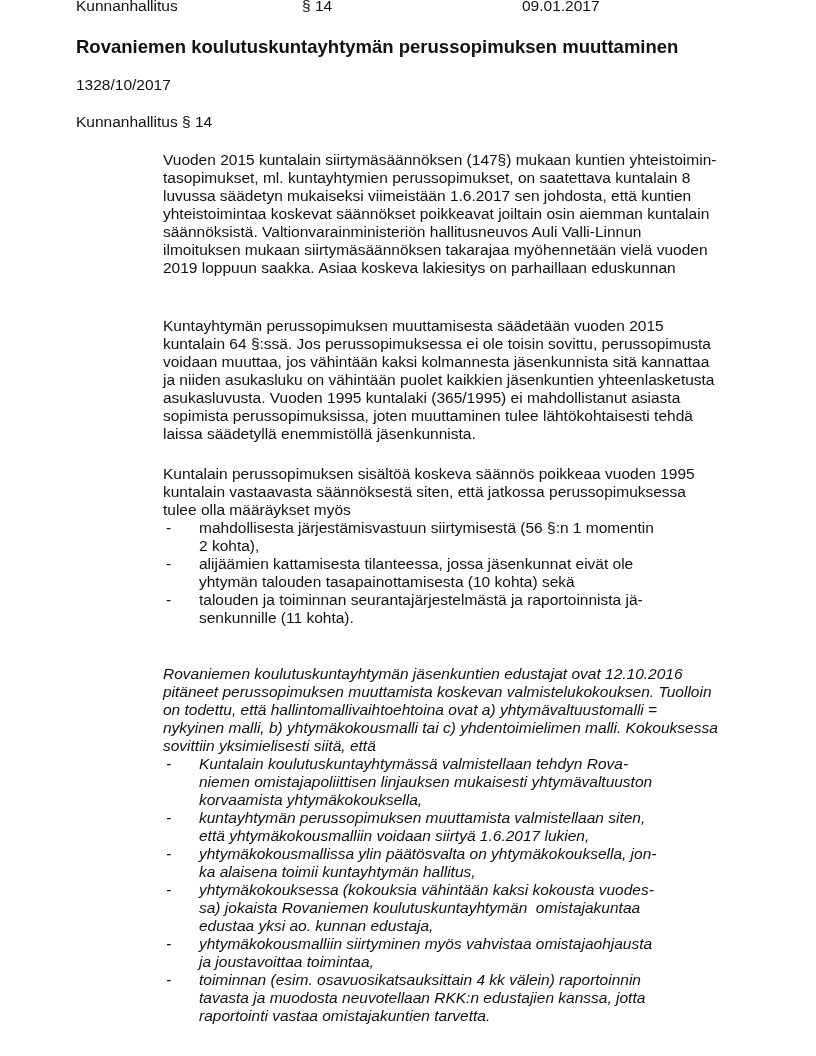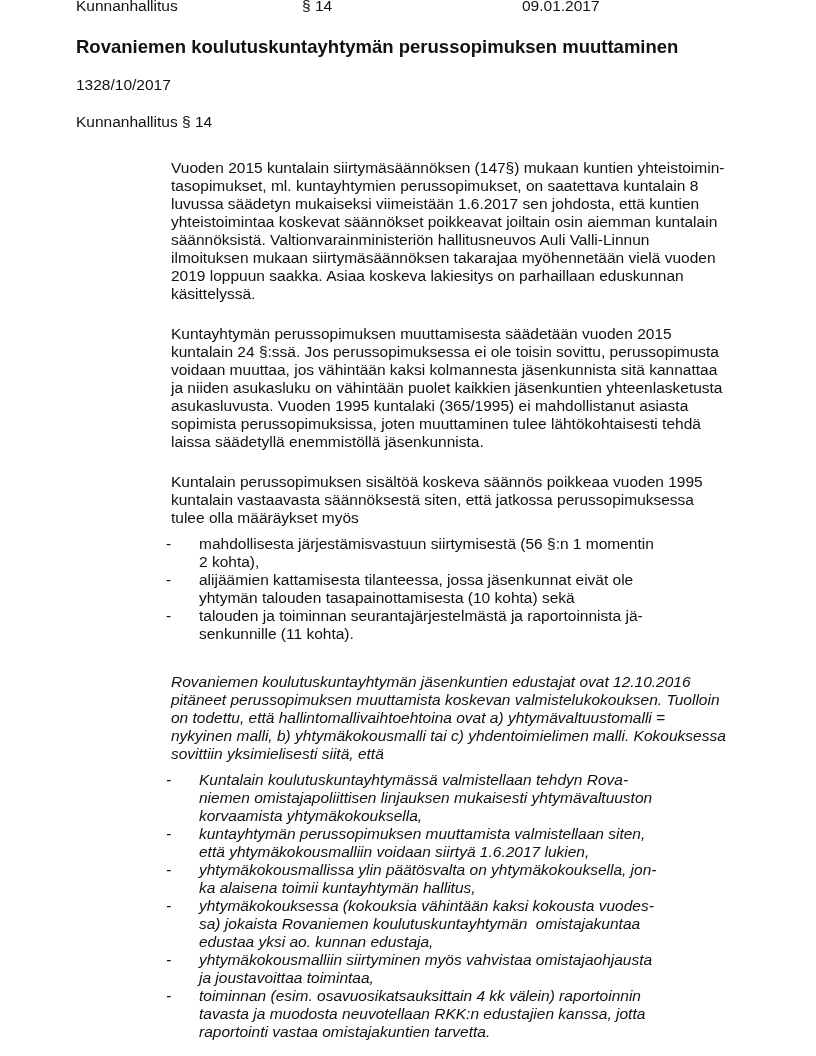--- a/index.html
+++ b/index.html
@@ -8,21 +8,21 @@
     font-family: "Liberation Sans", sans-serif; color: #111111;
   }
   .hdr { position: absolute; top: -3px; font-size: 15.5px; }
   #hdr-org { left: 76px; }
   #hdr-sec { left: 302px; }
   #hdr-date { left: 522px; }
   #title { position: absolute; left: 76px; top: 36px; font-size: 18.5px; font-weight: bold; margin: 0; }
   #docnum { position: absolute; left: 76px; top: 76px; font-size: 15.5px; }
   #section-ref { position: absolute; left: 76px; top: 113px; font-size: 15.5px; }
   .body { position: absolute; left: 163px; width: 600px; font-size: 15.5px; line-height: 18px; }
-  .body p { margin: 8px; }
+  .body p { margin: 0; }
   .line { display: block; white-space: pre; }
   .bullet { position: relative; padding-left: 36px; }
   .bullet .dash { position: absolute; left: 3px; top: 0; }
   #p1 { top: 151px; }
   #p2 { top: 317px; }
   #p3 { top: 465px; }
   #p4 { top: 665px; font-style: italic; }
 </style>
 </head>
 <body>
@@ -39,28 +39,27 @@
 
 <div id="p1" class="body">
   <p>
     <span class="line">Vuoden 2015 kuntalain siirtymäsäännöksen (147§) mukaan kuntien yhteistoimin-</span>
     <span class="line">tasopimukset, ml. kuntayhtymien perussopimukset, on saatettava kuntalain 8</span>
     <span class="line">luvussa säädetyn mukaiseksi viimeistään 1.6.2017 sen johdosta, että kuntien</span>
     <span class="line">yhteistoimintaa koskevat säännökset poikkeavat joiltain osin aiemman kuntalain</span>
     <span class="line">säännöksistä. Valtionvarainministeriön hallitusneuvos Auli Valli-Linnun</span>
     <span class="line">ilmoituksen mukaan siirtymäsäännöksen takarajaa myöhennetään vielä vuoden</span>
     <span class="line">2019 loppuun saakka. Asiaa koskeva lakiesitys on parhaillaan eduskunnan</span>
-    <span class="line">käsittelyssä.</span>
   </p>
 </div>
 
 <div id="p2" class="body">
   <p>
     <span class="line">Kuntayhtymän perussopimuksen muuttamisesta säädetään vuoden 2015</span>
-    <span class="line">kuntalain 24 §:ssä. Jos perussopimuksessa ei ole toisin sovittu, perussopimusta</span>
+    <span class="line">kuntalain 64 §:ssä. Jos perussopimuksessa ei ole toisin sovittu, perussopimusta</span>
     <span class="line">voidaan muuttaa, jos vähintään kaksi kolmannesta jäsenkunnista sitä kannattaa</span>
     <span class="line">ja niiden asukasluku on vähintään puolet kaikkien jäsenkuntien yhteenlasketusta</span>
     <span class="line">asukasluvusta. Vuoden 1995 kuntalaki (365/1995) ei mahdollistanut asiasta</span>
     <span class="line">sopimista perussopimuksissa, joten muuttaminen tulee lähtökohtaisesti tehdä</span>
     <span class="line">laissa säädetyllä enemmistöllä jäsenkunnista.</span>
   </p>
 </div>
 
 <div id="p3" class="body">
   <p>

